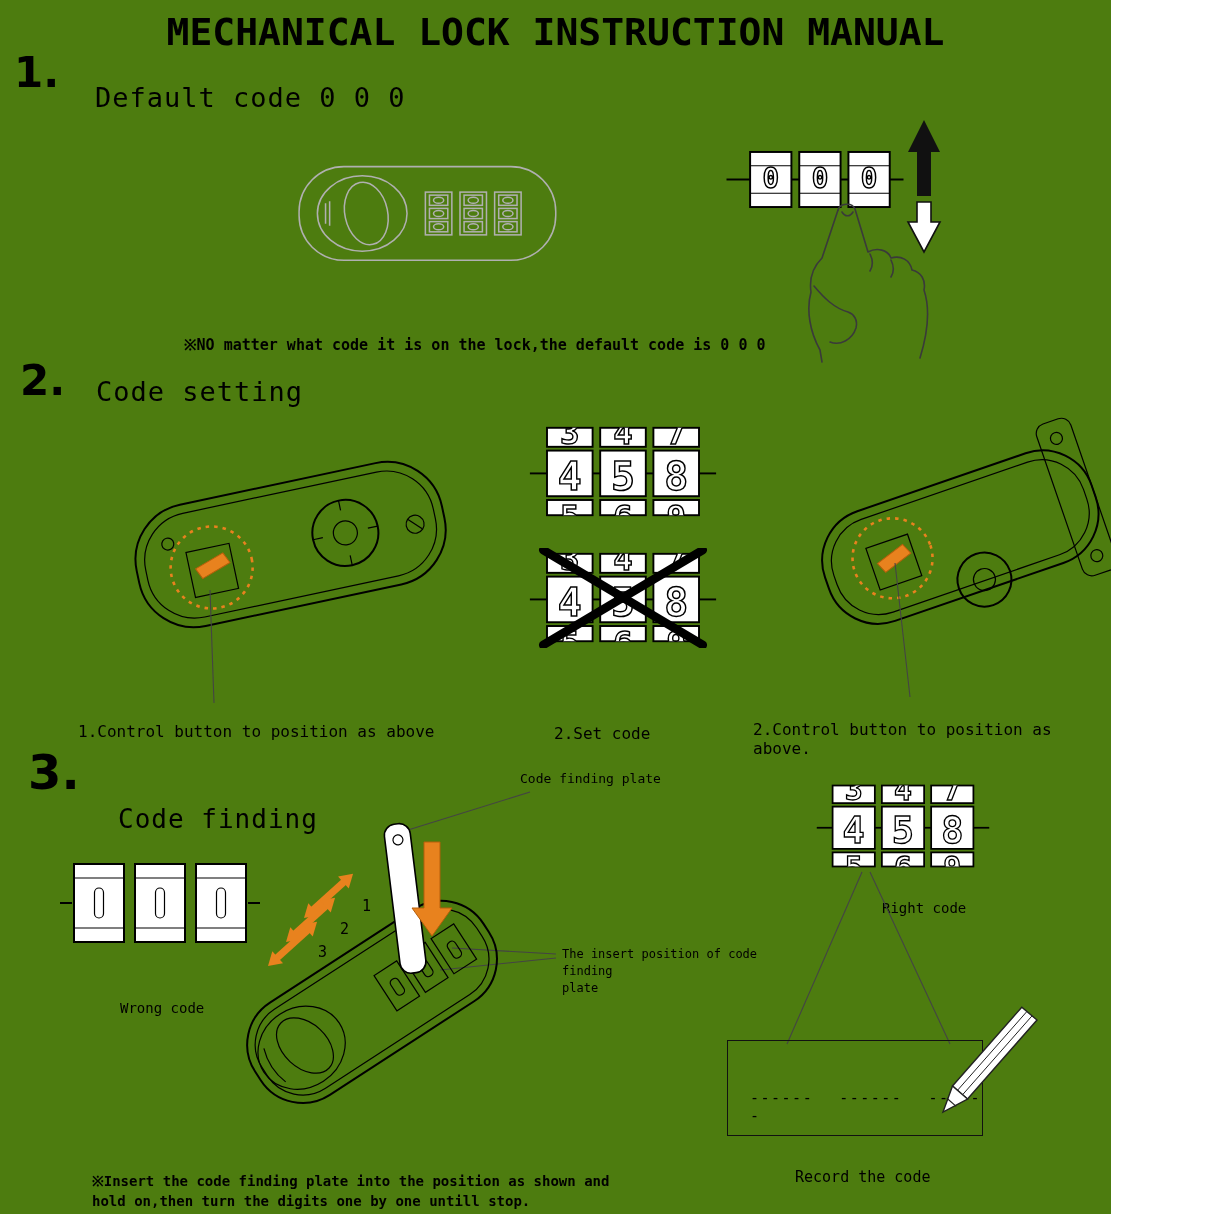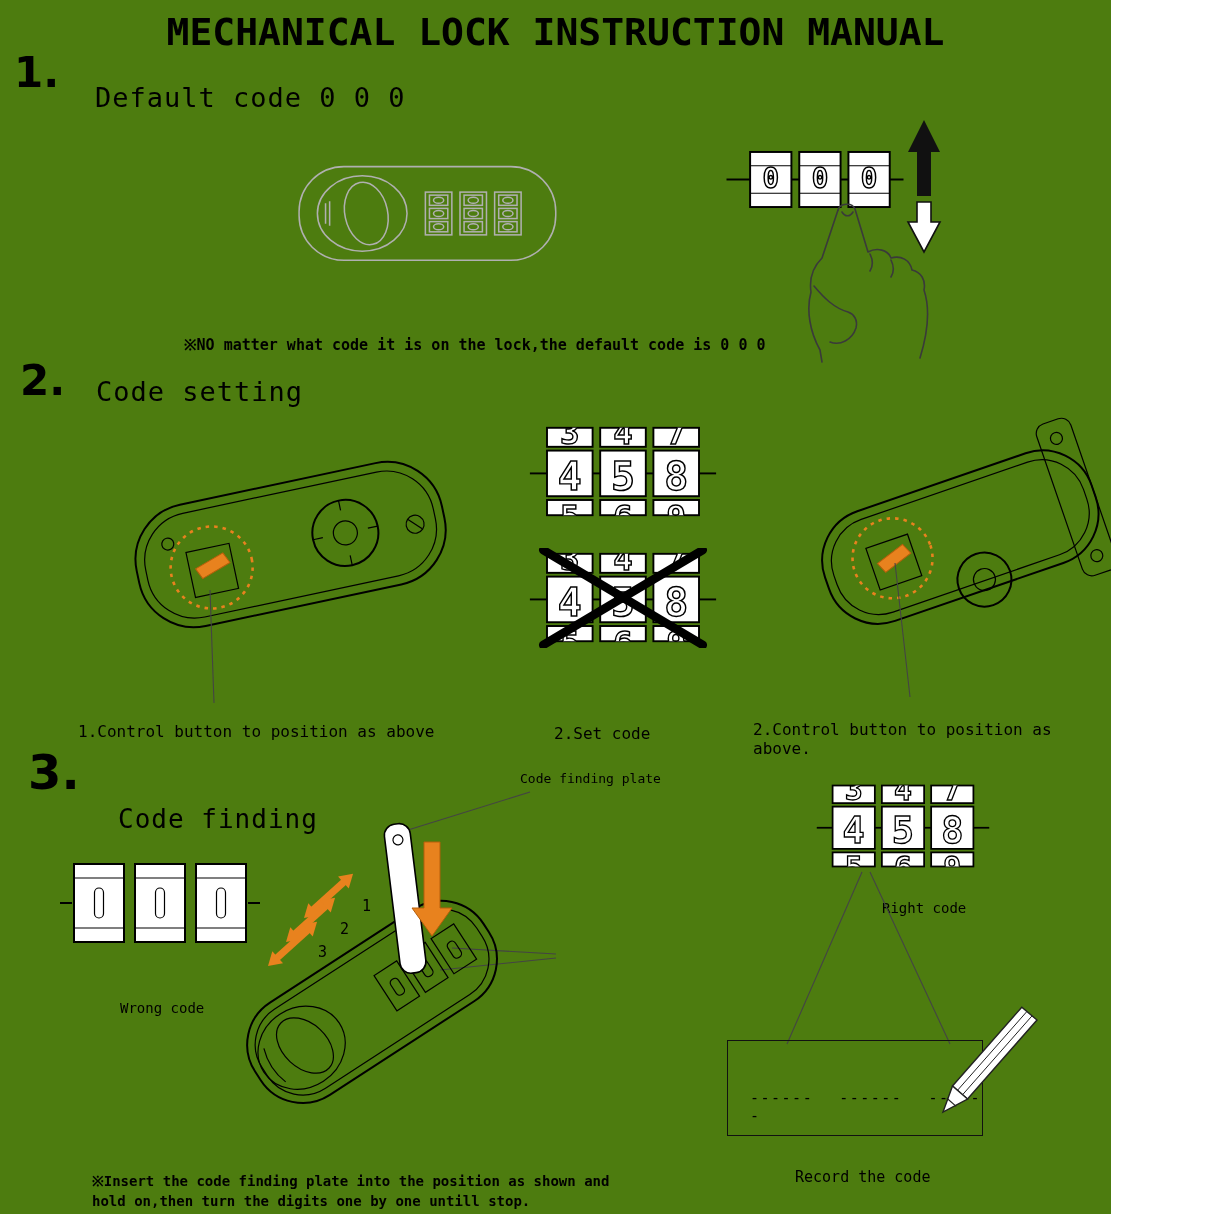--- a/index.html
+++ b/index.html
@@ -308,20 +308,22 @@
     </g>
     <polygon class="orange" points="224,64 240,64 240,130 252,130 232,158 212,130 224,130"></polygon>
     <use href="#dblarrow" fill="#E8821E" transform="translate(104,140) rotate(-42)"></use>
     <use href="#dblarrow" fill="#E8821E" transform="translate(86,164) rotate(-42)"></use>
     <use href="#dblarrow" fill="#E8821E" transform="translate(68,188) rotate(-42)"></use>
     <text class="svgnum" x="162" y="133">1</text>
     <text class="svgnum" x="140" y="156">2</text>
     <text class="svgnum" x="118" y="179">3</text>
   </svg>
 
+  <div class="abs pre" style="top:946px;left:562px;font-size:12px;width:240px;">The insert position of code finding
+plate</div>
 
   <svg class="abs" style="top:782px;left:815px;" width="176" height="88" viewBox="0 0 200 100">
     <line class="ln" x1="2" y1="52" x2="20" y2="52"></line>
     <line class="ln" x1="68" y1="52" x2="76" y2="52"></line>
     <line class="ln" x1="124" y1="52" x2="132" y2="52"></line>
     <line class="ln" x1="180" y1="52" x2="198" y2="52"></line>
     <g>
       <rect class="wrect" x="20" y="4" width="48" height="20"></rect>
         <rect class="wrect" x="20" y="28" width="48" height="48"></rect>
         <rect class="wrect" x="20" y="80" width="48" height="16"></rect>

